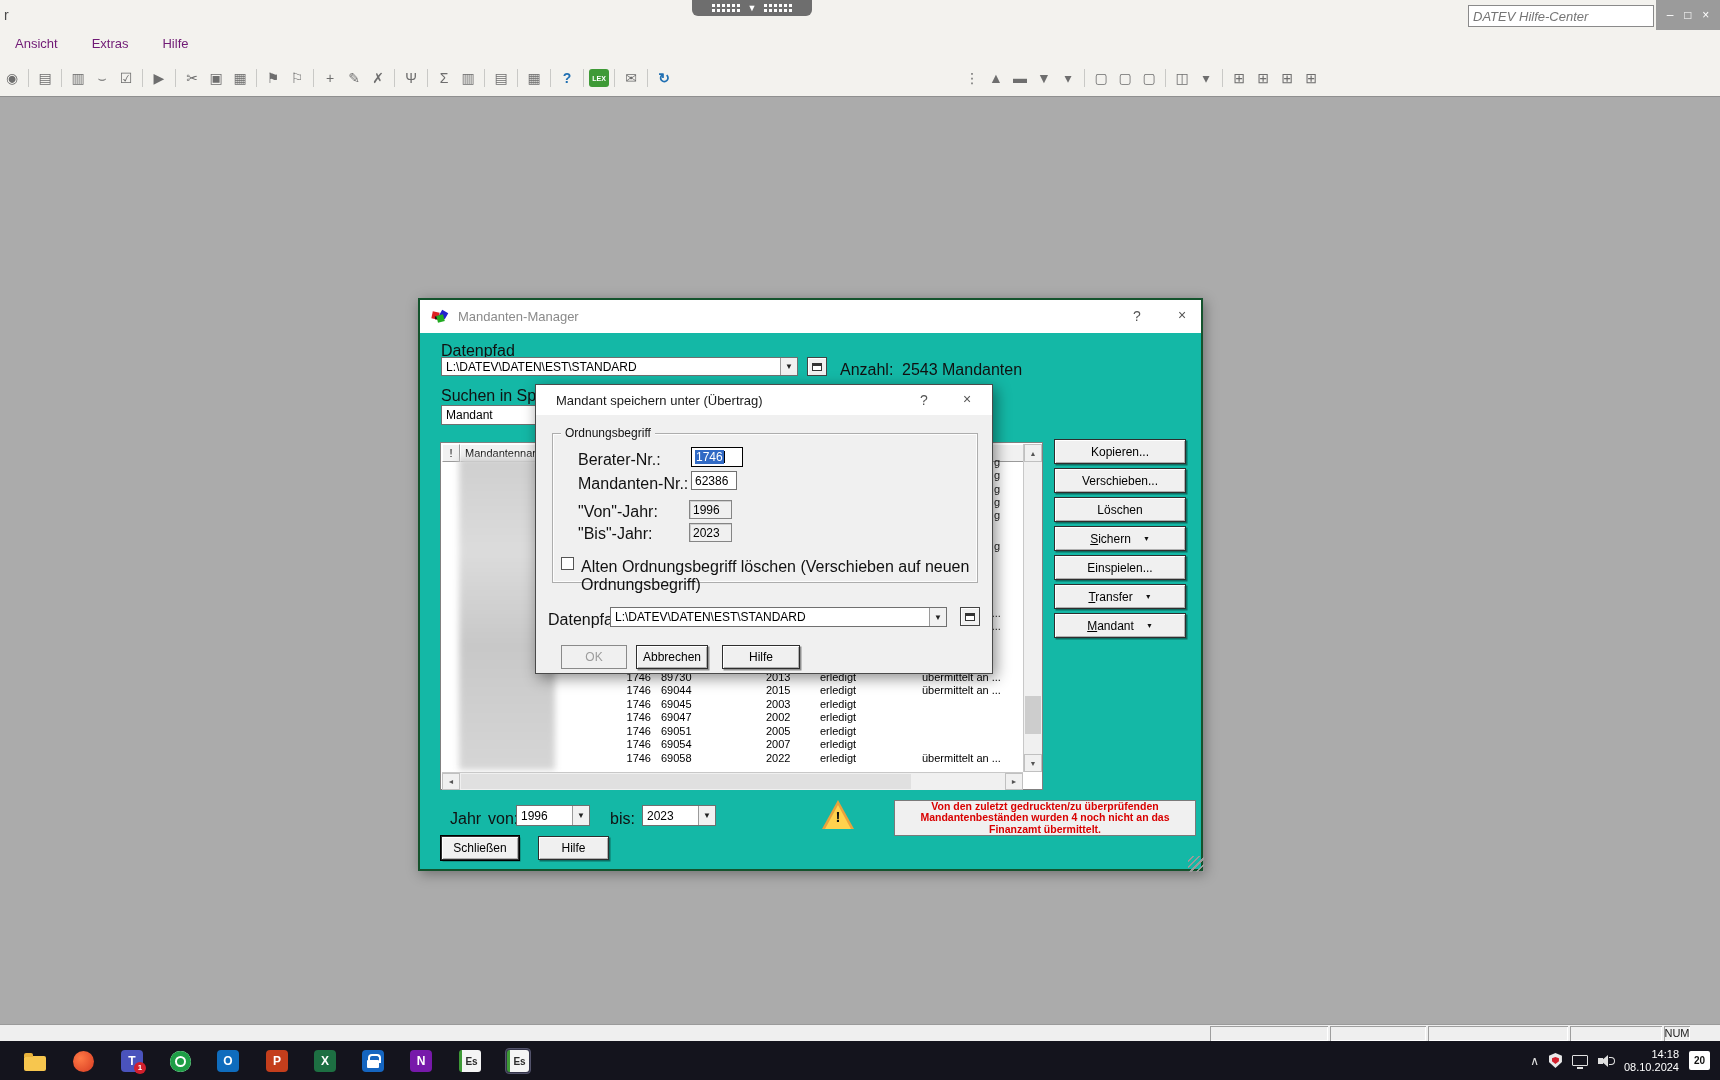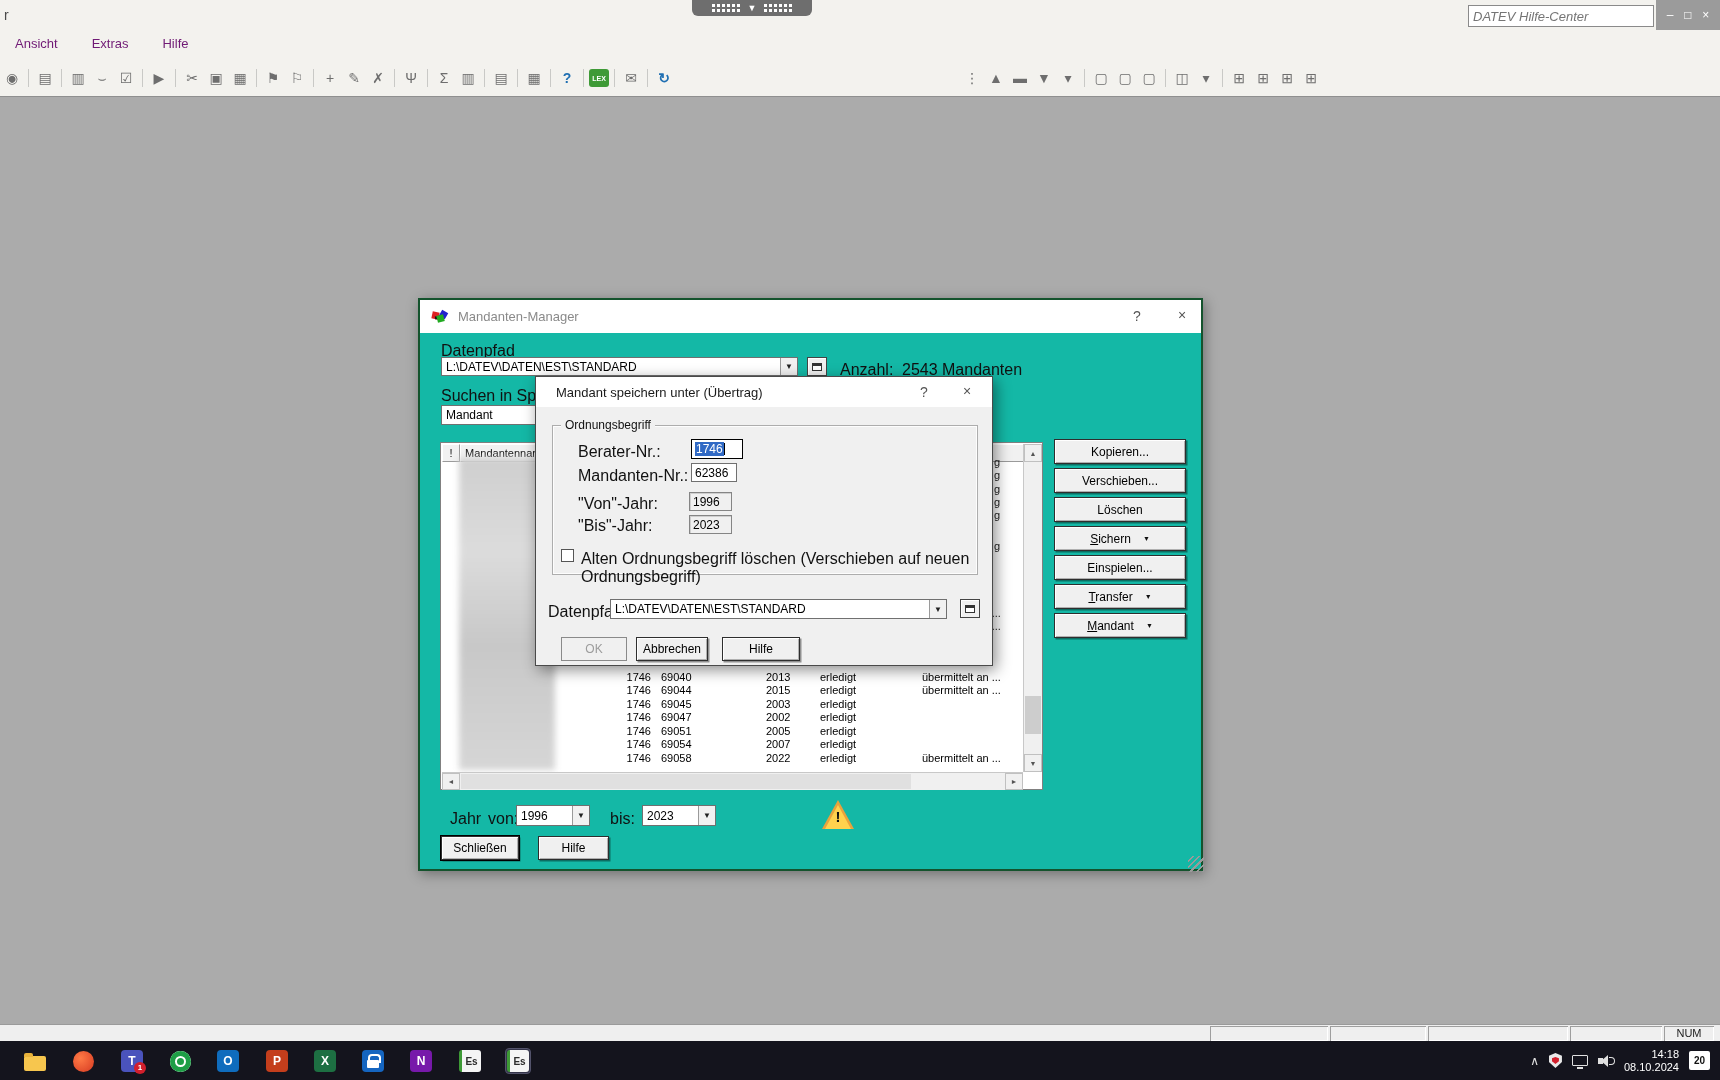--- a/index.html
+++ b/index.html
@@ -69,37 +69,37 @@
 
   
   .warn-tri{left:402px;top:500px;width:0;height:0;border-left:16px solid transparent;border-right:16px solid transparent;border-bottom:29px solid #e8a33d;}
   .warn-tri-in{left:405px;top:505px;width:0;height:0;border-left:13px solid transparent;border-right:13px solid transparent;border-bottom:24px solid #ffd24d;}
   .warn-ex{left:415px;top:508px;width:6px;text-align:center;font-size:15px;font-weight:bold;color:#111;}
   .redbox{left:474px;top:500px;width:302px;height:36px;background:#f0f0f0;border:1px solid #7a7a7a;display:flex;flex-direction:column;align-items:center;justify-content:center;}
   .redbox div{font-size:10.5px;line-height:11.5px;font-weight:bold;color:#d90000;text-align:center;}
   .grip{left:768px;top:556px;width:16px;height:16px;background:repeating-linear-gradient(135deg,transparent 0 3px,#9a9a9a 3px 4.5px);}
 
   
-  .dlg-save{left:115px;top:76px;width:458px;height:290px;background:#f0f0f0;border:1px solid #4a4a4a;box-shadow:3px 4px 14px rgba(0,0,0,.45);z-index:50;}
+  .dlg-save{left:115px;top:84px;width:458px;height:290px;background:#f0f0f0;border:1px solid #4a4a4a;box-shadow:3px 4px 14px rgba(0,0,0,.45);z-index:50;}
   .dlg-save .titlebar{height:30px;}
   .dlg-save .title-text{color:#1a1a1a;}
   .groupbox{left:16px;top:48px;width:426px;height:150px;border:1px solid #adadad;box-shadow:inset 0 0 0 1px #fdfdfd;}
   .group-label{left:25px;top:41px;background:#f0f0f0;padding:0 4px;font-size:12px;color:#111;}
   .field{position:absolute;font-size:12px;display:flex;align-items:center;padding:0 3px;}
   .f-white{background:#fff;border:1px solid #707070;}
   .f-focus{background:#fff;border:1px solid #000;}
   .f-ro{background:#f0f0f0;border:1px solid #858585;box-shadow:inset 1px 1px 0 #cfcfcf;}
   .sel{background:#316ac5;color:#fff;padding:0 1px;}
   .caret{width:1px;height:12px;background:#000;margin-left:0px;}
   .checkbox{width:13px;height:13px;background:#fff;border:1px solid #555;}
 
   
   .statusbar{left:0;top:1024px;width:1720px;height:17px;background:#efefef;border-top:1px solid #9a9a9a;}
   .scell{position:absolute;top:1px;height:15px;box-shadow:inset 1px 1px 0 #9e9e9e,inset -1px -1px 0 #fff;}
-  .num-cell{left:1664px;width:50px;font-size:11px;color:#222;text-align:center;line-height:15px;}
+  .num-cell{left:1664px;width:26px;font-size:11px;color:#222;text-align:center;line-height:15px;}
   .taskbar{left:0;top:1041px;width:1720px;height:39px;background:#14141d;display:flex;align-items:center;}
   .tile{position:absolute;top:7px;width:26px;height:26px;display:flex;align-items:center;justify-content:center;}
   .tile.active{background:#34344a;border:1px solid #53536b;border-radius:4px;}
   .sq{width:22px;height:22px;border-radius:4px;display:flex;align-items:center;justify-content:center;color:#fff;font-weight:bold;font-size:12px;}
   .folder{width:22px;height:15px;background:#f7c64e;border-radius:2px;position:relative;margin-top:4px;}
   .folder::before{content:"";position:absolute;left:0;top:-3px;width:9px;height:4px;background:#e8b23a;border-radius:2px 2px 0 0;}
   .circ{width:21px;height:21px;border-radius:50%;}
   .badge{position:absolute;right:-3px;bottom:-2px;min-width:12px;height:12px;border-radius:50%;background:#d21f2c;color:#fff;font-size:8px;line-height:12px;text-align:center;font-weight:bold;}
   .lockb{position:relative;width:22px;height:22px;border-radius:4px;background:#1565c0;}
   .lockb::before{content:"";position:absolute;left:6px;top:4px;width:9px;height:7px;border:2px solid #fff;border-bottom:none;border-radius:4px 4px 0 0;}
@@ -275,21 +275,21 @@
       <span class="gfrag" style="left:553px;top:26px;">g</span>
       <span class="gfrag" style="left:553px;top:40px;">g</span>
       <span class="gfrag" style="left:553px;top:53px;">g</span>
       <span class="gfrag" style="left:553px;top:66px;">g</span>
       <span class="gfrag" style="left:553px;top:97px;">g</span>
       <span class="gfrag" style="left:481px;top:164px;">übermittelt an ...</span>
       <span class="gfrag" style="left:481px;top:177px;">übermittelt an ...</span>
 
       <div>
         <span class="row-text cb" style="top:228px;">1746</span>
-        <span class="row-text cm" style="top:228px;">69040</span>
+        <span class="row-text cm" style="top:228px;">89730</span>
         <span class="row-text cj" style="top:228px;">2013</span>
         <span class="row-text cs" style="top:228px;">erledigt</span>
         <span class="row-text ci" style="top:228px;">übermittelt an ...</span>
       </div>
       <div>
         <span class="row-text cb" style="top:241px;">1746</span>
         <span class="row-text cm" style="top:241px;">69044</span>
         <span class="row-text cj" style="top:241px;">2015</span>
         <span class="row-text cs" style="top:241px;">erledigt</span>
         <span class="row-text ci" style="top:241px;">übermittelt an ...</span>
@@ -372,20 +372,25 @@
     <span class="abs lbl" style="left:190px;top:510px;">bis:</span>
     <div class="abs combo" style="left:222px;top:505px;width:74px;height:21px;">
       <span class="val">2023</span>
       <span class="arrowbox">▼</span>
     </div>
 
     <div class="abs warn-tri"></div>
     <div class="abs warn-tri-in"></div>
     <div class="abs warn-ex">!</div>
 
+    <div class="abs redbox">
+      <div>Von den zuletzt gedruckten/zu überprüfenden</div>
+      <div>Mandantenbeständen wurden 4 noch nicht an das</div>
+      <div>Finanzamt übermittelt.</div>
+    </div>
 
     <button class="abs btn3d default" style="left:21px;top:536px;width:78px;height:24px;">
         <span>Schließen</span>
       </button>
     <button class="abs btn3d" style="left:118px;top:536px;width:71px;height:24px;">
         <span>Hilfe</span>
       </button>
 
     <div class="abs grip"></div>
 

